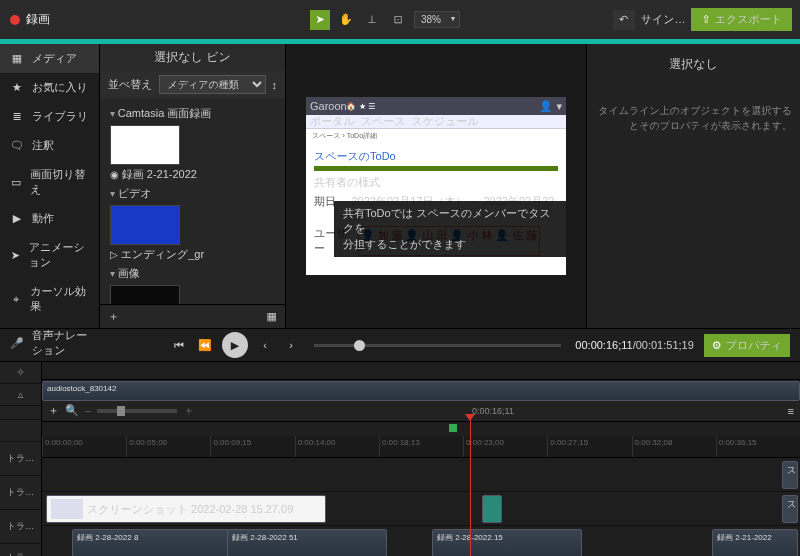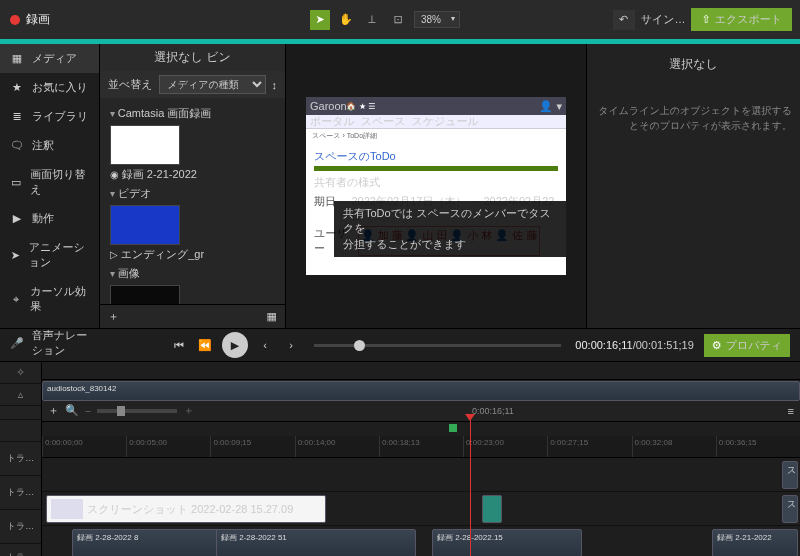--- a/index.html
+++ b/index.html
@@ -257,21 +257,21 @@
     <div class="track">
       <div class="clip white" style="left:4px;width:280px">
           <div class="th"></div>
           <span>スクリーンショット 2022-02-28 15.27.09</span>
         </div>
       <div class="clip teal" style="left:440px"></div>
       <div class="clip" style="left:740px;width:16px">ス</div>
     </div>
     <div class="track">
       <div class="clip wave" style="left:30px;width:168px">録画 2-28-2022 8</div>
-      <div class="clip wave" style="left:174px;width:200px">録画 2-28-2022 51</div>
+      <div class="clip wave" style="left:185px;width:160px">録画 2-28-2022 51</div>
       <div class="clip wave" style="left:390px;width:150px">録画 2-28-2022.15</div>
       <div class="clip wave" style="left:670px;width:86px">録画 2-21-2022</div>
     </div>
     <div class="track audio">
       <div class="clip wave" style="left:30px;width:726px;height:22px"></div>
     </div>
   </div>
 </div>
 
 </body></html>

